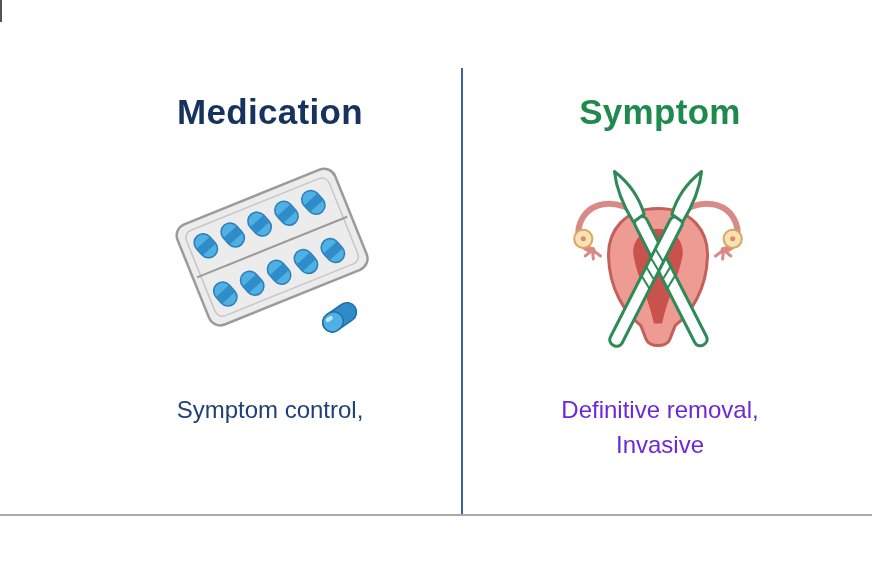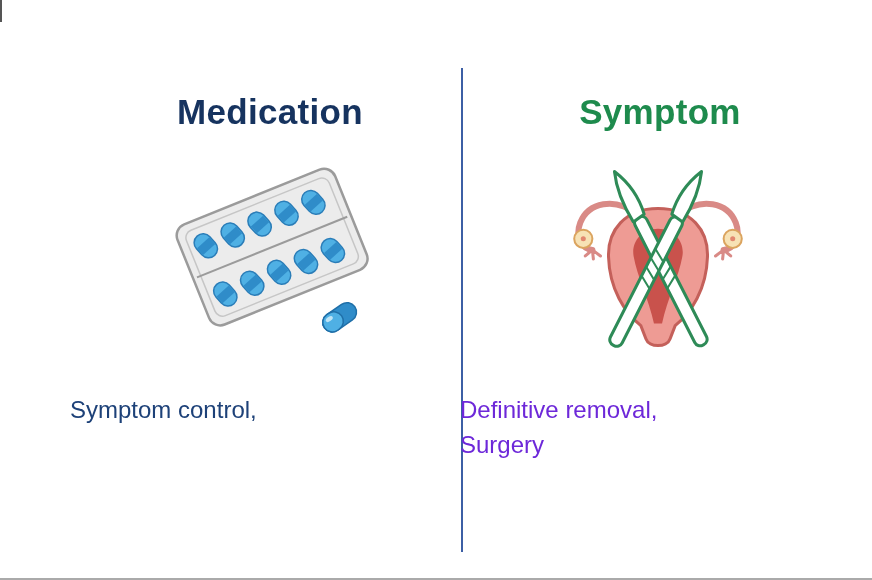--- a/index.html
+++ b/index.html
@@ -1,25 +1,25 @@
 <!DOCTYPE html>
 <html><head>
 <meta charset="utf-8">
 <style>
   html,body{margin:0;padding:0;background:#ffffff;}
   .stage{
-    position:relative;width:872px;height:580px;background:#ffffff;overflow:hidden;
+    position:relative;width:872px;height:516px;background:#ffffff;overflow:hidden;
     font-family:"Liberation Sans",sans-serif;
   }
   .divider{position:absolute;left:461px;top:68px;width:2px;height:484px;background:#3c5fa5;}
   .col-title{position:absolute;top:92px;width:400px;text-align:center;
     font-size:35px;font-weight:bold;letter-spacing:.3px;}
   .med-title{left:70px;color:#16335f;}
   .sur-title{left:460px;color:#1e8b4d;}
-  .caption{position:absolute;top:392px;width:400px;
+  .caption{position:absolute;top:392px;width:400px;text-align:center;
     font-size:24px;line-height:35px;}
   .med-caption{left:70px;color:#1d4178;}
   .sur-caption{left:460px;color:#6d28d9;}
   .icon-wrap{position:absolute;}
   .med-icon{left:166px;top:153px;width:218px;height:200px;}
   .sur-icon{left:552px;top:156px;width:212px;height:207px;}
   .bottom-edge{position:absolute;left:0;bottom:0;width:872px;height:2px;background:#aaaaaa;}
   .corner-notch{position:absolute;left:0;top:0;width:2px;height:22px;background:#555555;}
   svg{display:block;width:100%;height:100%;}
 </style>
@@ -130,18 +130,18 @@
           <rect x="-6" y="-44" width="13" height="142" rx="6" fill="#ffffff" stroke="#2e8b57" stroke-width="3"></rect>
           <path d="M0,-95 C-8,-78 -10,-60 -7,-44 L6,-42 C8,-66 5,-82 0,-95 Z" fill="#ffffff" stroke="#2e8b57" stroke-width="3" stroke-linejoin="round"></path>
           <path d="M-6,-6 L7,2 M-6,4 L7,12 M-6,14 L7,22 M-6,24 L7,32" stroke="#2e8b57" stroke-width="2"></path>
         </g>
       </g>
     </svg>
   </div>
 
   <div class="caption sur-caption">
     <div>Definitive removal,</div>
-    <div>Surgery</div>
+    <div>Invasive</div>
   </div>
 
   <div class="bottom-edge"></div>
   <div class="corner-notch"></div>
 </div>
 
 </body></html>

